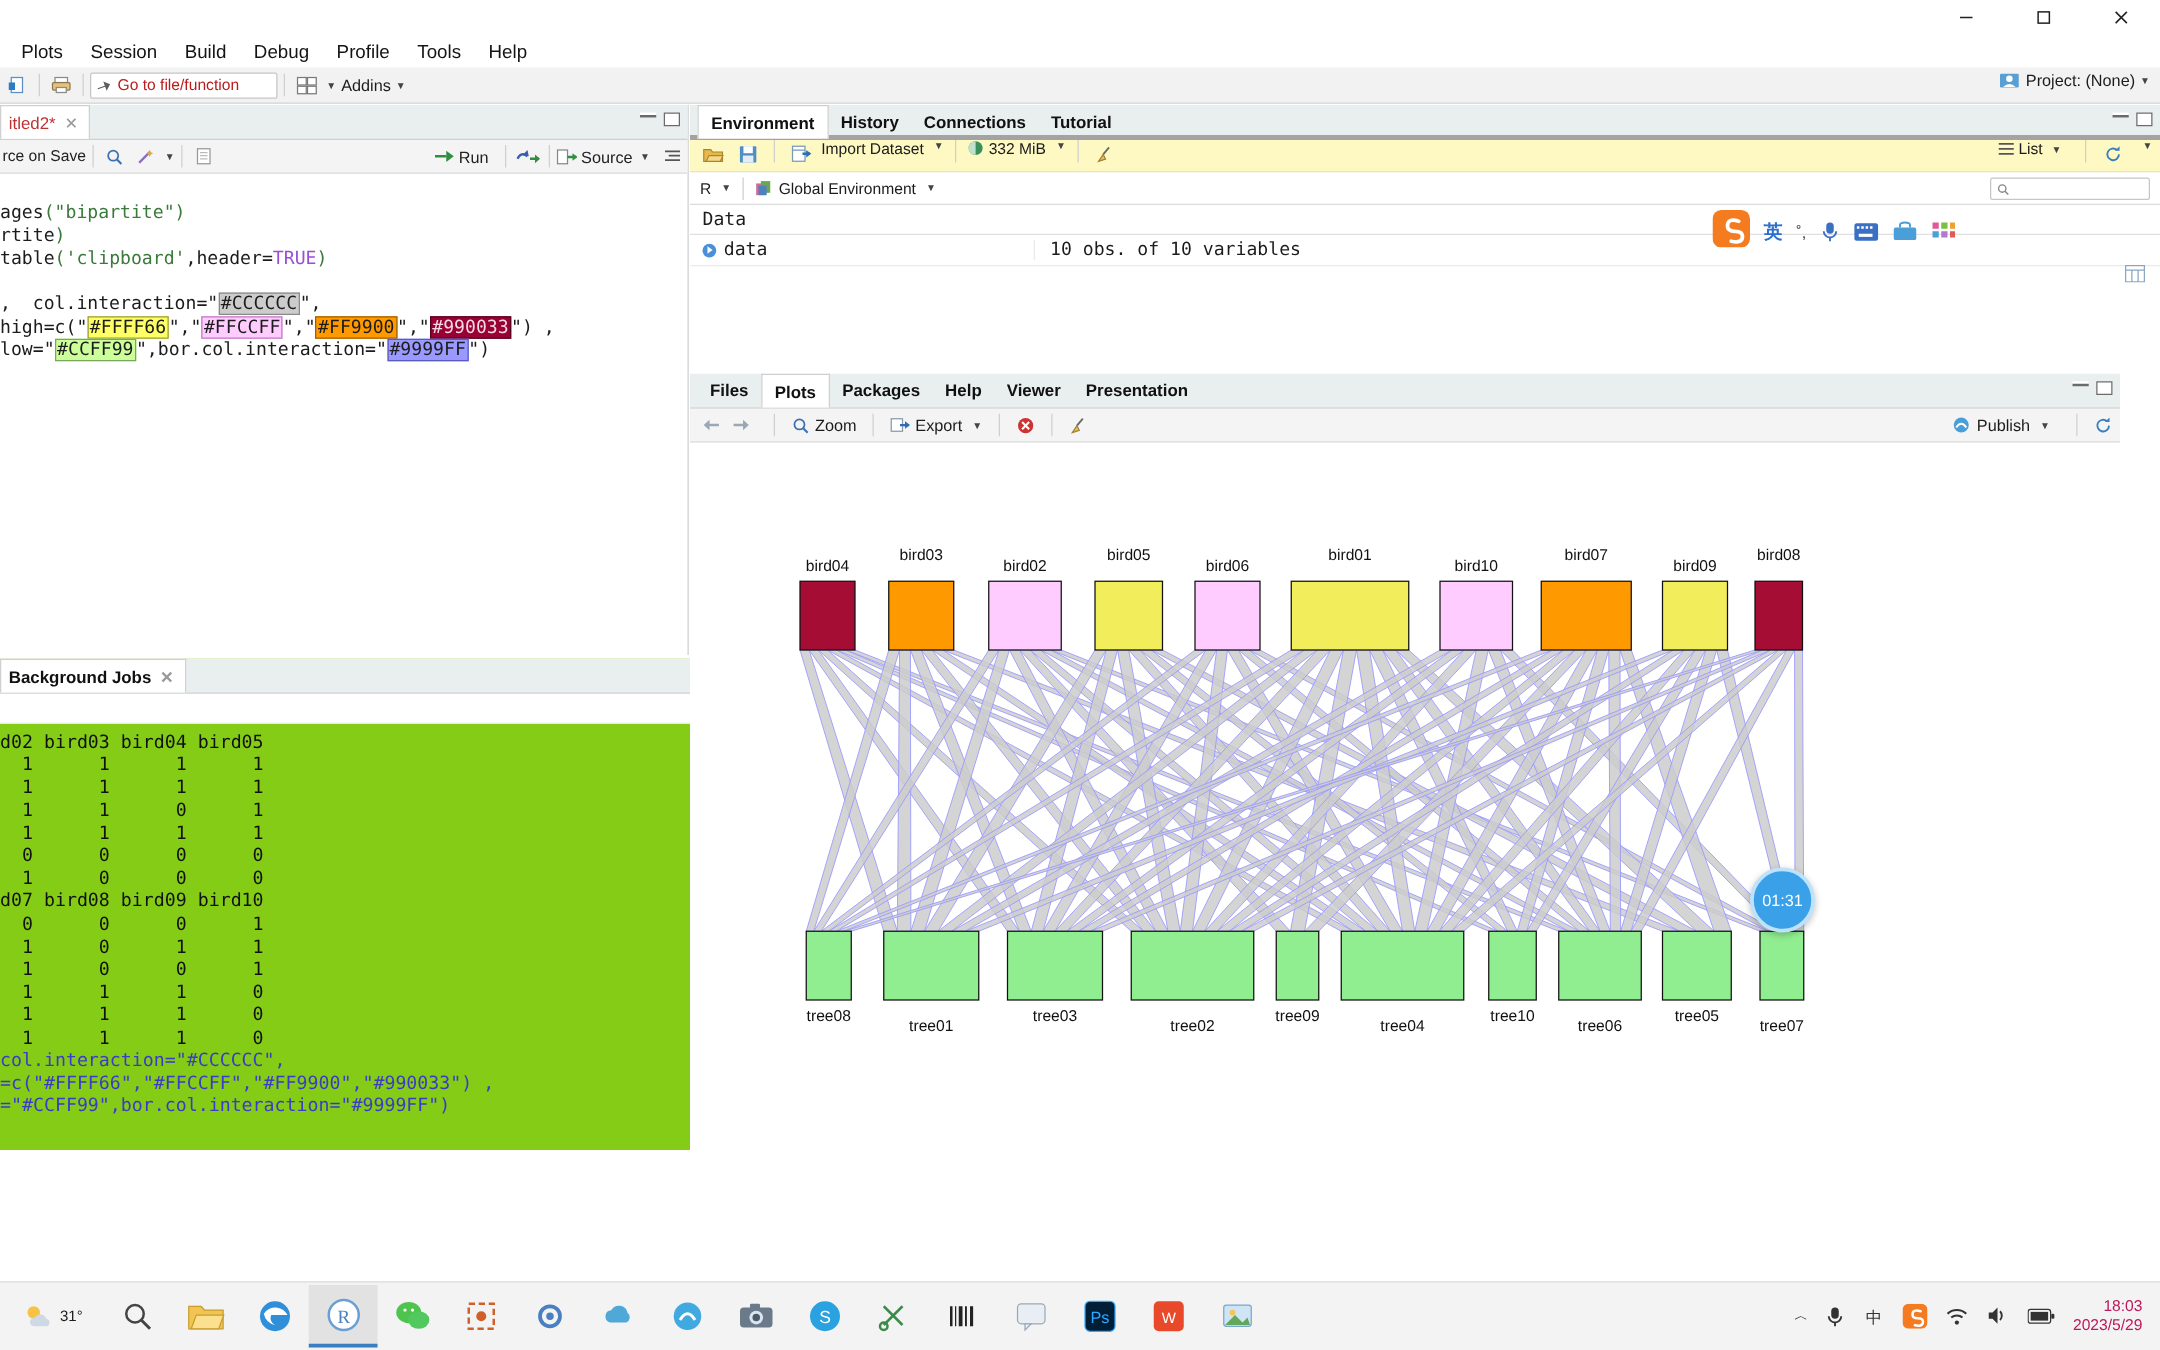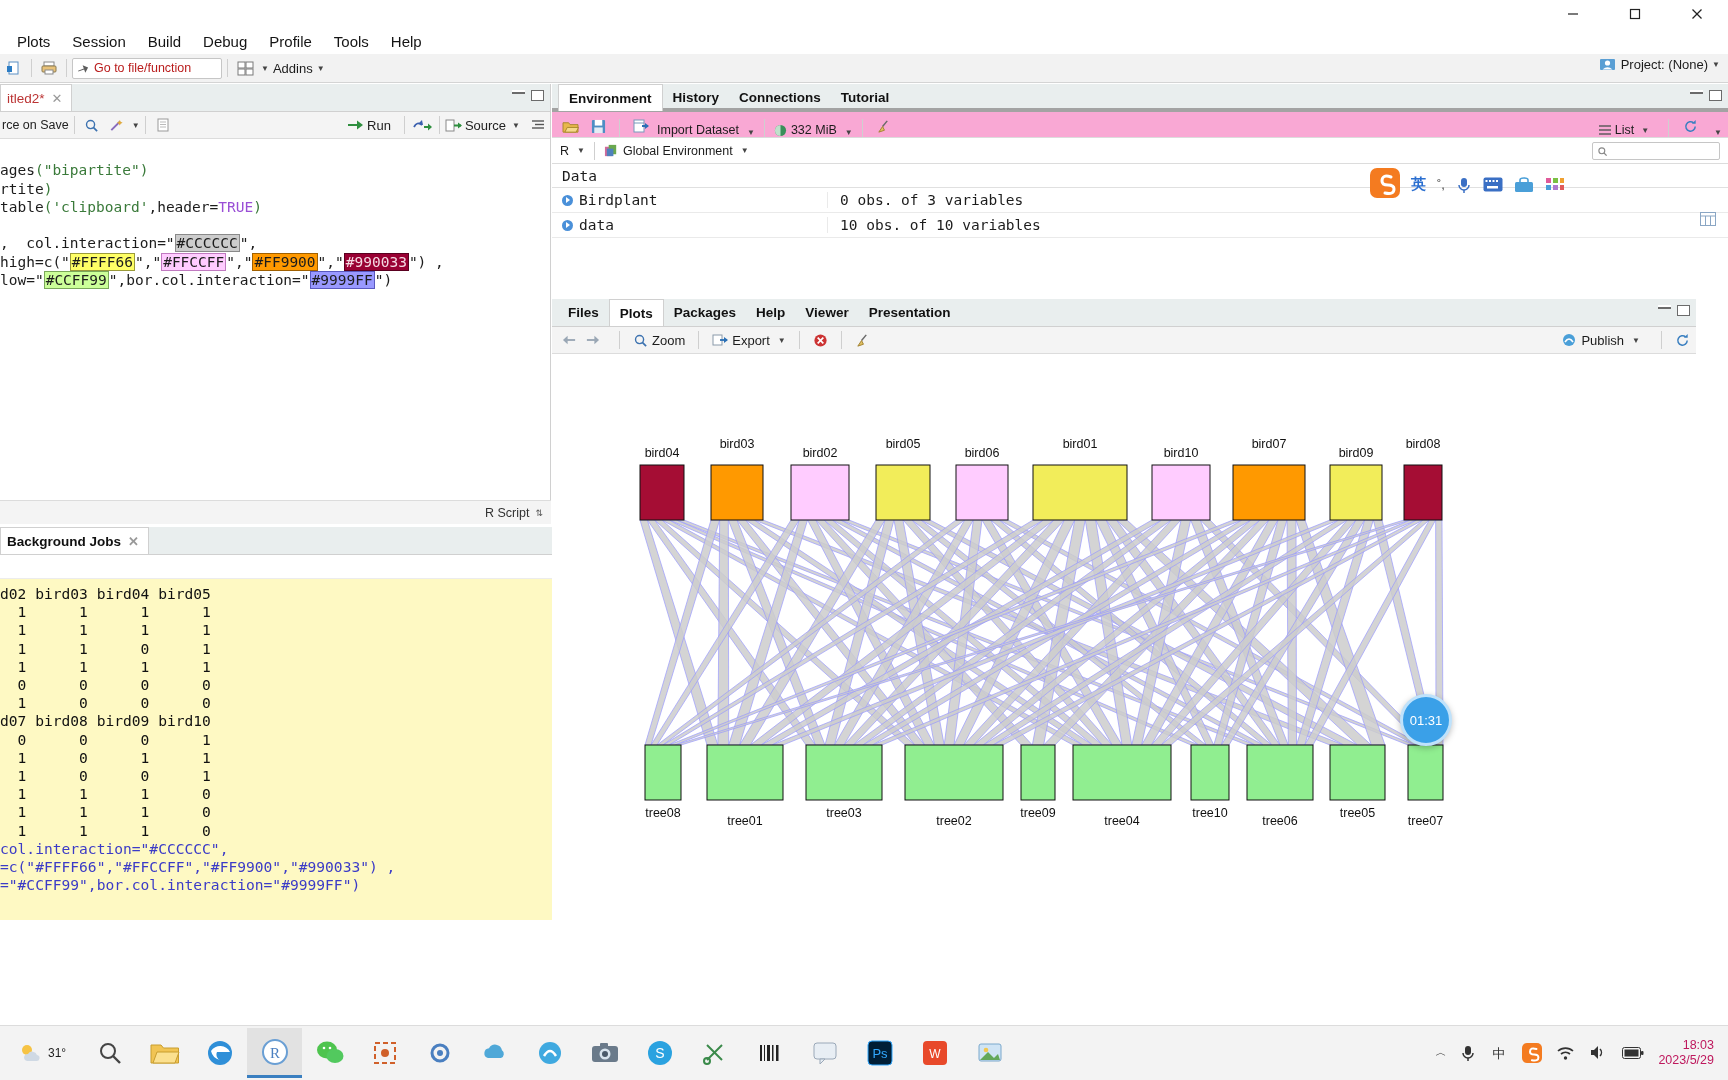--- a/index.html
+++ b/index.html
@@ -47,38 +47,38 @@
   .src-toolbar .lbl{ margin-left:2px; }
   .run-btn{ display:flex; align-items:center; gap:3px; font-size:13px; }
   .code{ padding:4px 0 0 0; font-family:"DejaVu Sans Mono", monospace; font-size:14.5px; line-height:18.3px; white-space:pre; }
   .kw-str{ color:#3a7a3a; }
   .kw-const{ color:#9a4fd6; }
   .hl{ padding:0 1px; }
   .footer-r{ position:absolute; left:0; bottom:0; width:551px; height:24px; background:#f4f4f4;
              border-top:1px solid #dcdcdc; display:flex; align-items:center; justify-content:flex-end;
              font-size:12.5px; padding-right:8px; color:#333; }
   
-  .jobs-pane{ position:absolute; left:0; top:527px; width:608px; height:393px; background:#fef9c3; border-right:1px solid #d0d0d0;}
+  .jobs-pane{ position:absolute; left:0; top:527px; width:608px; height:393px; background:#84cc16; border-right:1px solid #d0d0d0;}
   .jobs-tabs{ height:28px; background:#e9eeee; border-bottom:1px solid #d0d0d0; display:flex; align-items:flex-end; }
   .jobs-tabs .tab{ color:#111; font-weight:bold; }
   .jobs-sub{ height:24px; background:#fff; border-bottom:1px solid #ececec; }
   .console{ font-family:"DejaVu Sans Mono", monospace; font-size:14.6px; line-height:18.2px;
             white-space:pre; padding:6px 0 0 0; color:#111; }
   .console .blue{ color:#3b3bc7; }
   .scroll-v{ position:absolute; right:4px; top:70px; width:14px; height:310px; background:#f1f1f1; border-radius:2px; }
   .scroll-thumb{ position:absolute; left:0; top:125px; width:14px; height:110px; background:#c9c9c9; border-radius:2px; }
   .arrow-up, .arrow-dn{ position:absolute; left:0; width:14px; height:14px; color:#666; font-size:9px; text-align:center; }
   
   .env-pane{ position:absolute; left:552px; top:84px; width:1176px; height:212px; background:#fff; }
   .env-tabs{ height:28px; background:#e9eeee; border-bottom:4px solid #a3a3a3; display:flex; align-items:flex-start; padding-left:6px;}
   .etab{ height:27px; padding:0 10px; display:flex; align-items:center; font-size:13.5px; font-weight:bold;
          color:#111; background:transparent; }
   .etab.active{ background:#fff; border:1px solid #d0d0d0; border-bottom:none; }
-  .env-toolbar{ height:26px; background:#f9a8d4; border-bottom:1px solid #dcdcdc;
-                display:flex; align-items:flex-end; font-size:12.5px; gap:4px; padding-left:6px; }
+  .env-toolbar{ height:26px; background:#fef9c3; border-bottom:1px solid #dcdcdc;
+                display:flex; align-items:flex-start; font-size:12.5px; gap:4px; padding-left:6px; }
   .env-toolbar2{ height:26px; background:#fff; border-bottom:1px solid #dcdcdc;
                  display:flex; align-items:center; font-size:12.5px; gap:4px; padding-left:8px; }
   .searchbox{ position:absolute; right:8px; top:58px; width:128px; height:18px; border:1px solid #c6c6c6;
               background:#fff; border-radius:2px; display:flex; align-items:center; padding-left:4px; }
   .env-sec{ height:24px; background:#fff; border-bottom:1px solid #e0e0e0; display:flex; align-items:center;
             padding-left:10px; font-size:14.5px; font-family:"DejaVu Sans Mono", monospace; }
   .env-row{ height:25px; display:flex; align-items:center; border-bottom:1px solid #eaeaea;
             font-family:"DejaVu Sans Mono", monospace; font-size:14.5px; }
   .env-row .c1{ width:275px; display:flex; align-items:center; gap:6px; padding-left:10px; }
   .env-row .c2{ flex:1; padding-left:12px; border-left:1px solid #eaeaea; }
@@ -257,24 +257,20 @@
   <div class="code">
 <span>ages<span class="kw-str">(</span><span class="kw-str">"bipartite"</span><span class="kw-str">)</span></span>
 <span>rtite<span class="kw-str">)</span></span>
 <span>table<span class="kw-str">(</span><span class="kw-str">'clipboard'</span>,header=<span class="kw-const">TRUE</span><span class="kw-str">)</span></span>
 <span> </span>
 <span>,  col.interaction="<span class="hl" style="background:#CCCCCC;border:1px solid #8a8a8a;">#CCCCCC</span>",</span>
 <span>high=c("<span class="hl" style="background:#FFFF66;border:1px solid #9a9a3a;">#FFFF66</span>","<span class="hl" style="background:#FFCCFF;border:1px solid #c07ac0;">#FFCCFF</span>","<span class="hl" style="background:#FF9900;border:1px solid #a06000;">#FF9900</span>","<span class="hl" style="background:#990033;border:1px solid #5a0020;color:#f5d9e3;">#990033</span>") ,</span>
 <span>low="<span class="hl" style="background:#CCFF99;border:1px solid #7aa85a;">#CCFF99</span>",bor.col.interaction="<span class="hl" style="background:#9999FF;border:1px solid #5a5ac0;">#9999FF</span>")</span>
   </div>
 
-  <div class="footer-r">
-    <span>R Script</span>
-    <span style="margin-left:6px;font-size:9px;color:#555">⇅</span>
-  </div>
 </div>
 
 <div class="jobs-pane">
   <div class="jobs-tabs">
     <div class="tab">
       <span>Background Jobs</span>
       <span class="x">✕</span>
     </div>
     <div class="pane-min">
       <div class="mbox min"></div>
@@ -378,27 +374,20 @@
     <span>Global Environment</span>
     <span class="caret">▼</span>
     <div class="searchbox">
       <svg width="11" height="11" viewBox="0 0 16 16">
           <circle cx="7" cy="7" r="4.3" fill="none" stroke="#888" stroke-width="1.6"></circle>
           <line x1="10.2" y1="10.2" x2="14" y2="14" stroke="#888" stroke-width="1.8"></line>
         </svg>
     </div>
   </div>
   <div class="env-sec">Data</div>
-  <div class="env-row">
-    <div class="c1">
-      <span class="expander"></span>
-      <span>Birdplant</span>
-    </div>
-    <div class="c2">0 obs. of 3 variables</div>
-  </div>
   <div class="env-row">
     <div class="c1">
       <span class="expander"></span>
       <span>data</span>
     </div>
     <div class="c2">10 obs. of 10 variables</div>
   </div>
   <div style="position:absolute;right:12px;top:128px">
     <svg width="16" height="14" viewBox="0 0 16 14">
         <rect x="0.5" y="0.5" width="15" height="13" fill="#fff" stroke="#8aa6c4"></rect>

